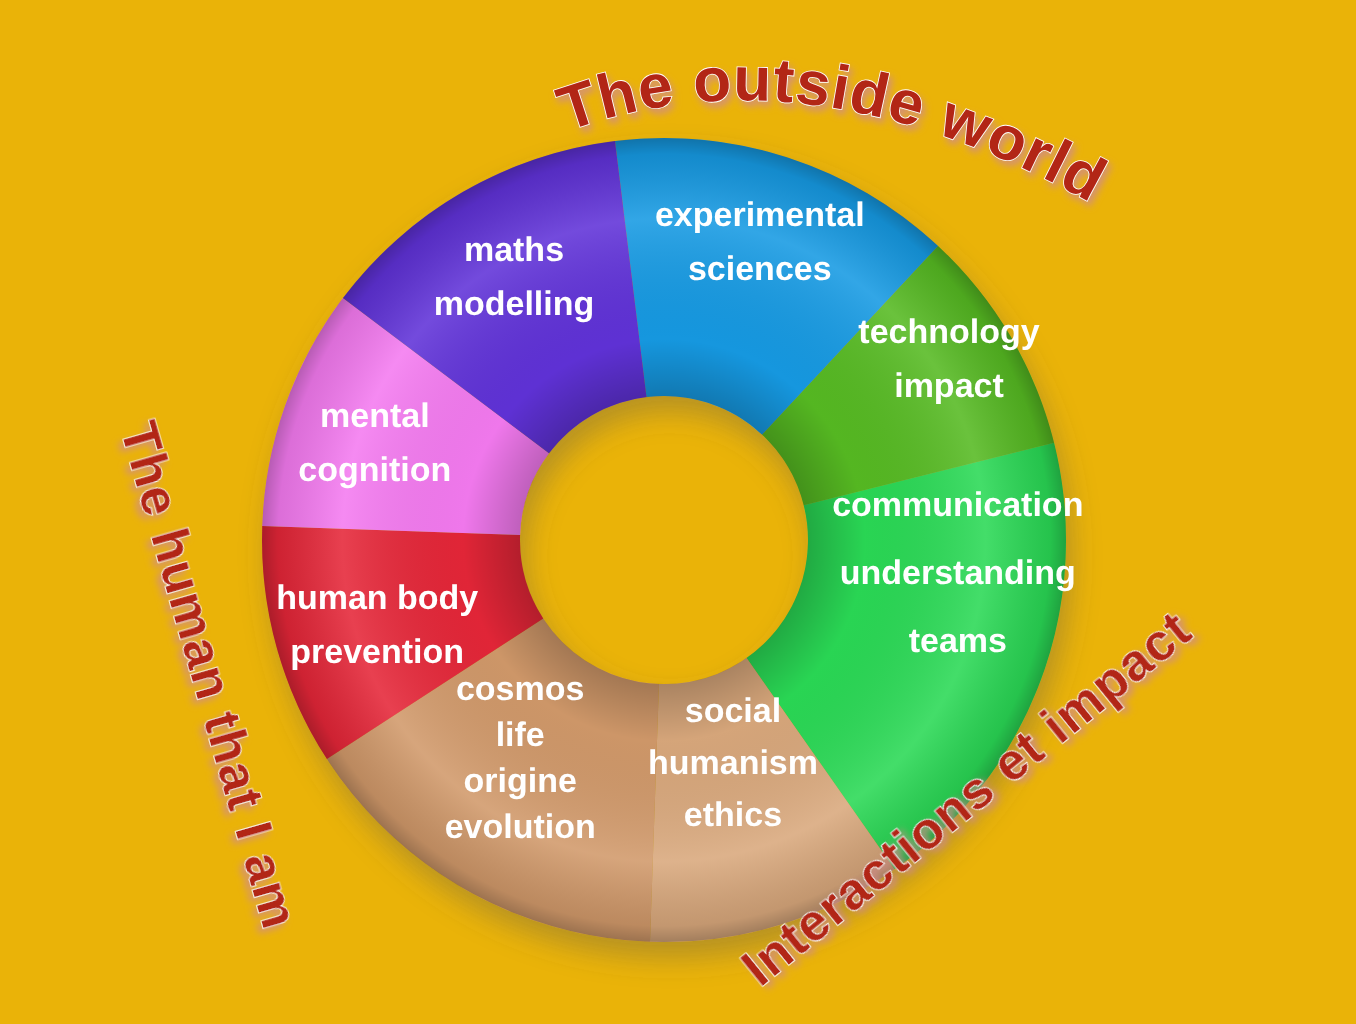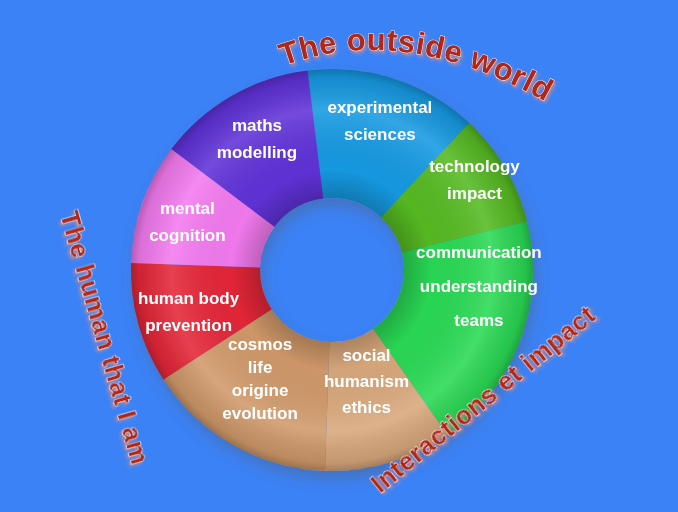--- a/index.html
+++ b/index.html
@@ -1,20 +1,20 @@
 <!DOCTYPE html>
 <html><head>
 <meta charset="utf-8">
 <style>
   html, body { margin: 0; padding: 0; background: #ffffff; }
   .stage {
     position: relative;
     width: 678px;
     height: 512px;
-    background: #3b82f6;
+    background: #eab308;
     font-family: "Liberation Sans", sans-serif;
     overflow: hidden;
   }
   svg { display: block; }
   svg text { font-family: "Liberation Sans", sans-serif; }
   .seg-label {
     fill: #ffffff;
     font-weight: bold;
     font-size: 17px;
     text-anchor: middle;

